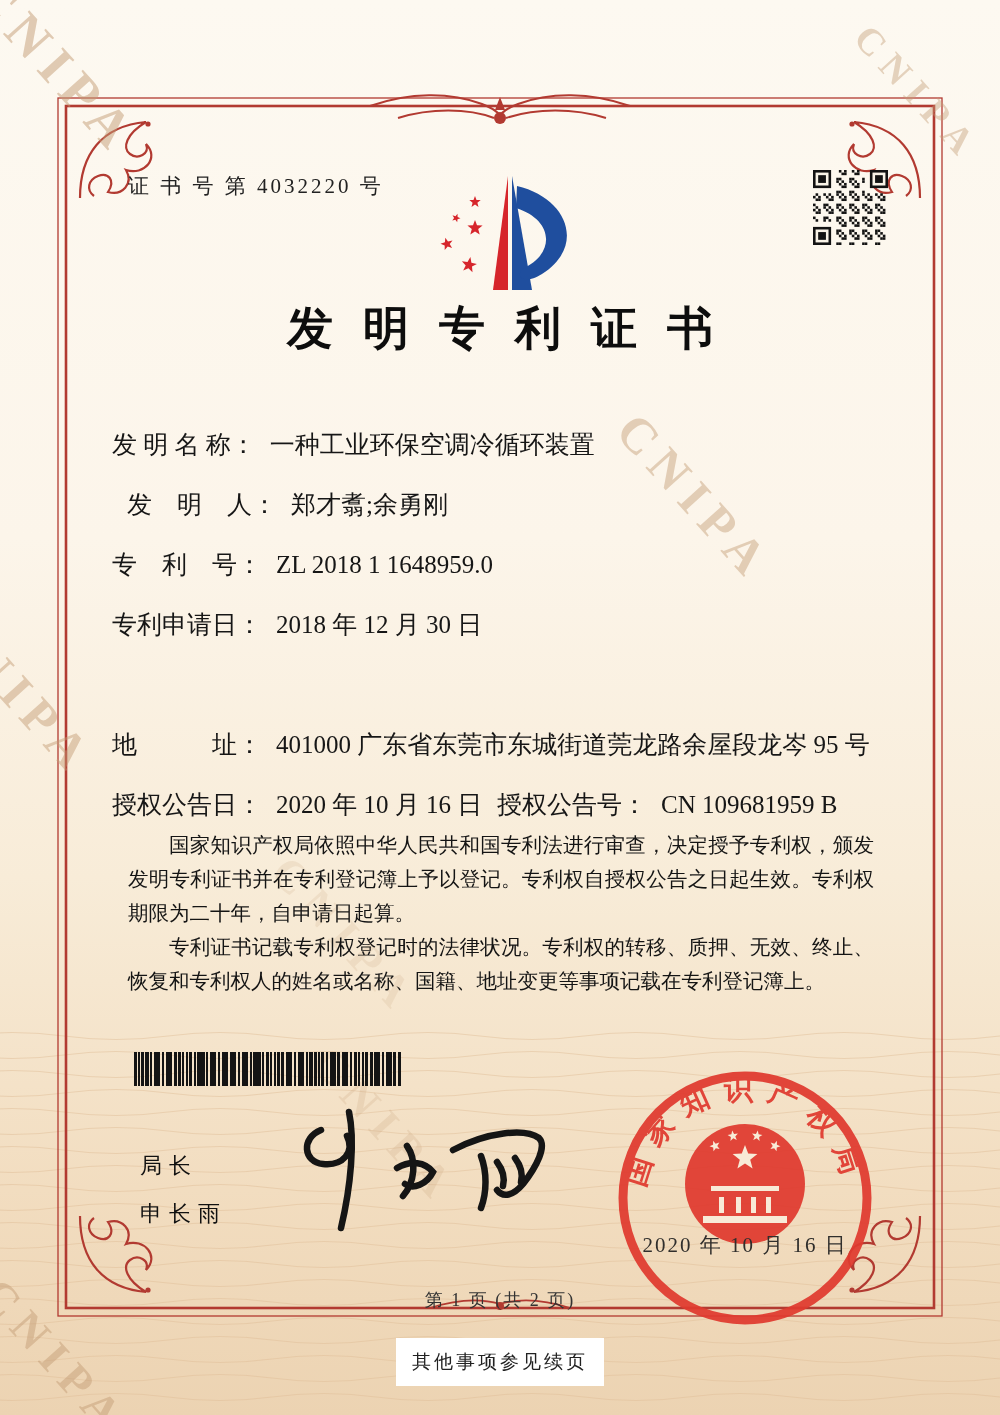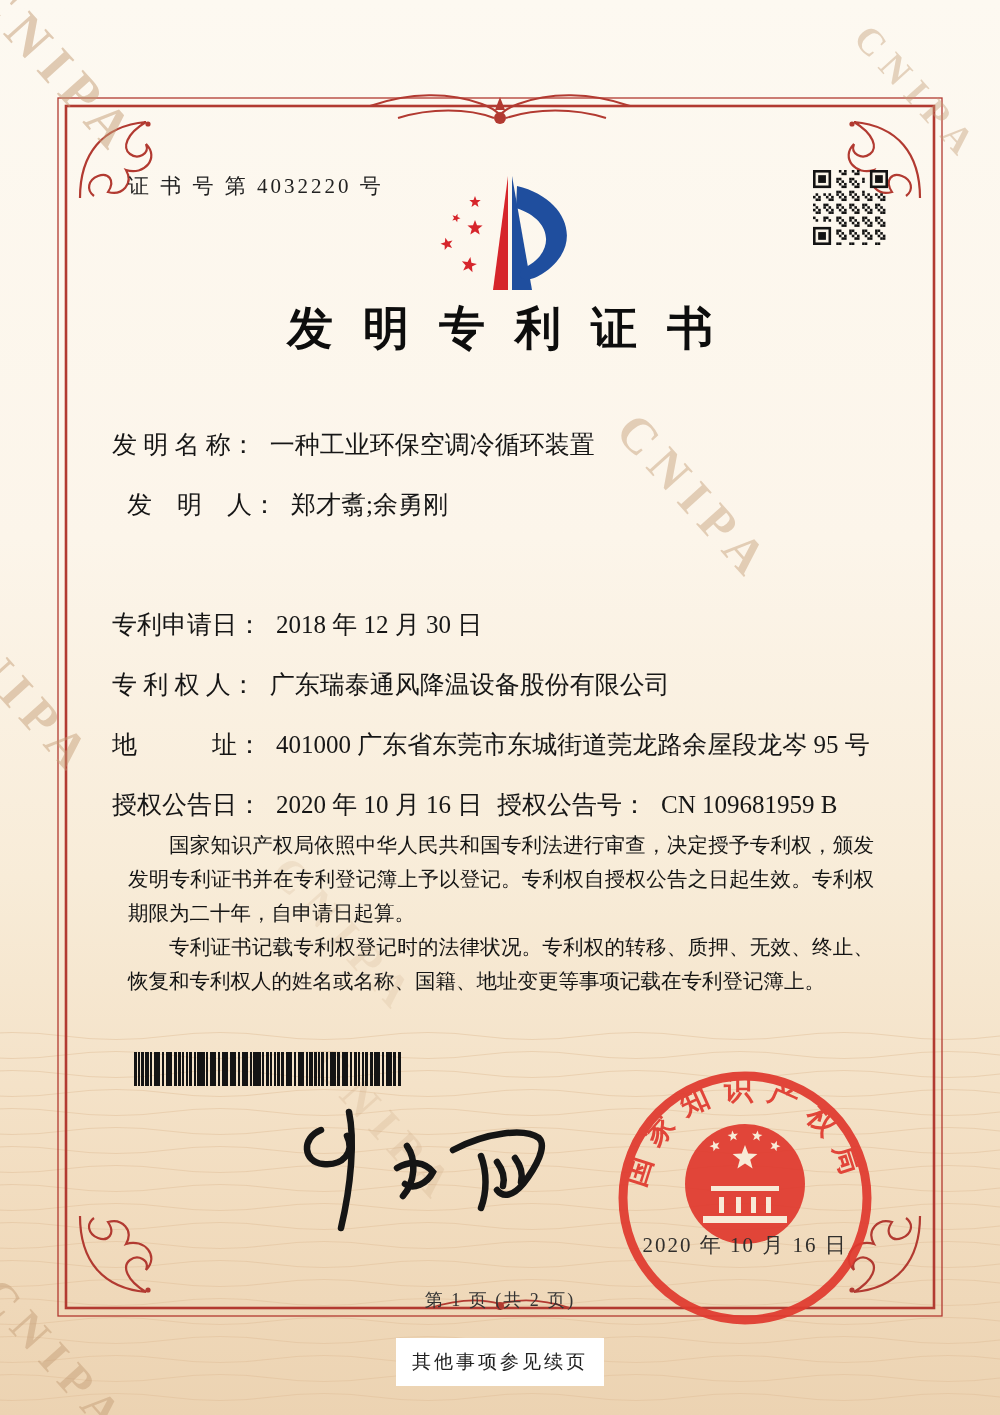--- a/index.html
+++ b/index.html
@@ -325,43 +325,47 @@
   </svg>
 
   <div class="abs doc-title">发明专利证书</div>
 
   <div class="abs row" style="top:428px;">
     <span class="lab">发 明 名 称：</span><span class="val">一种工业环保空调冷循环装置</span>
   </div>
   <div class="abs row" style="top:488px;margin-left:15px;">
     <span class="lab">发　明　人：</span><span class="val">郑才翥;余勇刚</span>
   </div>
+  <div class="abs row" style="top:548px;">
+    <span class="lab">专　利　号：</span><span class="val">ZL 2018 1 1648959.0</span>
+  </div>
   <div class="abs row" style="top:608px;">
     <span class="lab">专利申请日：</span><span class="val">2018 年 12 月 30 日</span>
-  </div>
-  <div class="abs row" style="top:668px;">
-    <span class="lab">专 利 权 人：</span><span class="val">广东瑞泰通风降温设备股份有限公司</span>
   </div>
   <div class="abs row" style="top:728px;">
     <span class="lab">地　　　址：</span><span class="val">401000 广东省东莞市东城街道莞龙路余屋段龙岑 95 号</span>
   </div>
   <div class="abs row" style="top:788px;">
     <span class="lab">授权公告日：</span><span class="val">2020 年 10 月 16 日</span>
     <span class="pair2">
       <span class="lab">授权公告号：</span><span class="val">CN 109681959 B</span>
     </span>
   </div>
 
   <div class="abs paras">
     <p>国家知识产权局依照中华人民共和国专利法进行审查，决定授予专利权，颁发发明专利证书并在专利登记簿上予以登记。专利权自授权公告之日起生效。专利权期限为二十年，自申请日起算。</p>
     <p>专利证书记载专利权登记时的法律状况。专利权的转移、质押、无效、终止、恢复和专利权人的姓名或名称、国籍、地址变更等事项记载在专利登记簿上。</p>
   </div>
 
   <div class="abs barcode"></div>
 
+  <div class="abs director">
+    <div>局长</div>
+    <div>申长雨</div>
+  </div>
 
   <svg class="abs sig-svg" viewBox="0 0 270 140" aria-hidden="true">
     <g fill="none" stroke="#151515" stroke-width="6.5" stroke-linecap="round">
       <path d="M64,12 C70,40 66,86 56,128"></path>
       <path d="M36,30 C16,38 18,62 38,64 C58,66 70,52 62,36"></path>
       <path d="M122,46 C132,60 130,82 118,96"></path>
       <path d="M112,68 C126,60 140,62 148,72 C142,84 128,90 120,84"></path>
       <path d="M168,50 C202,32 240,28 254,38 C262,46 252,66 238,84 C228,96 218,98 212,90"></path>
       <path d="M196,56 C202,72 202,92 196,108"></path>
       <path d="M212,62 C218,70 220,78 218,86"></path>

